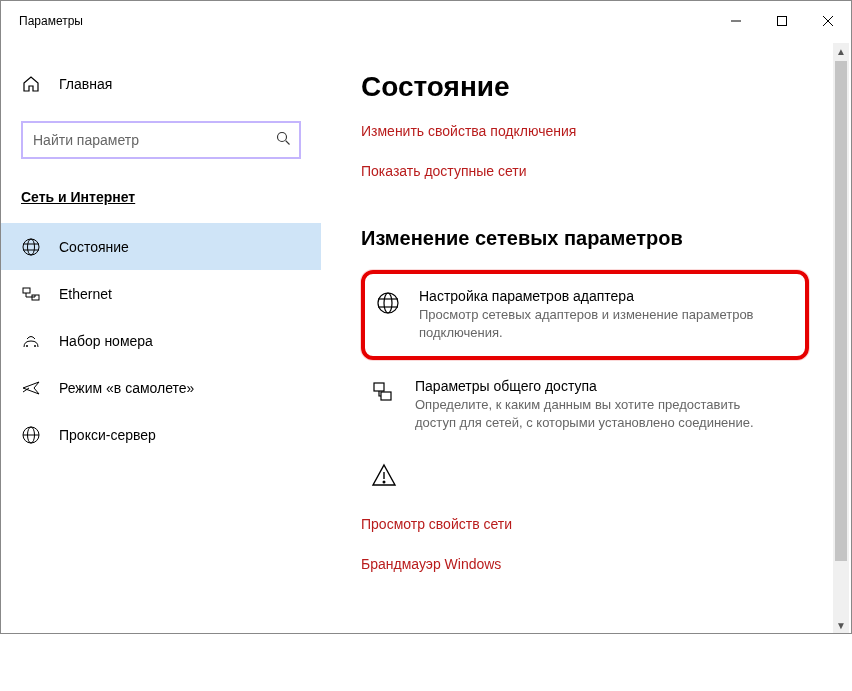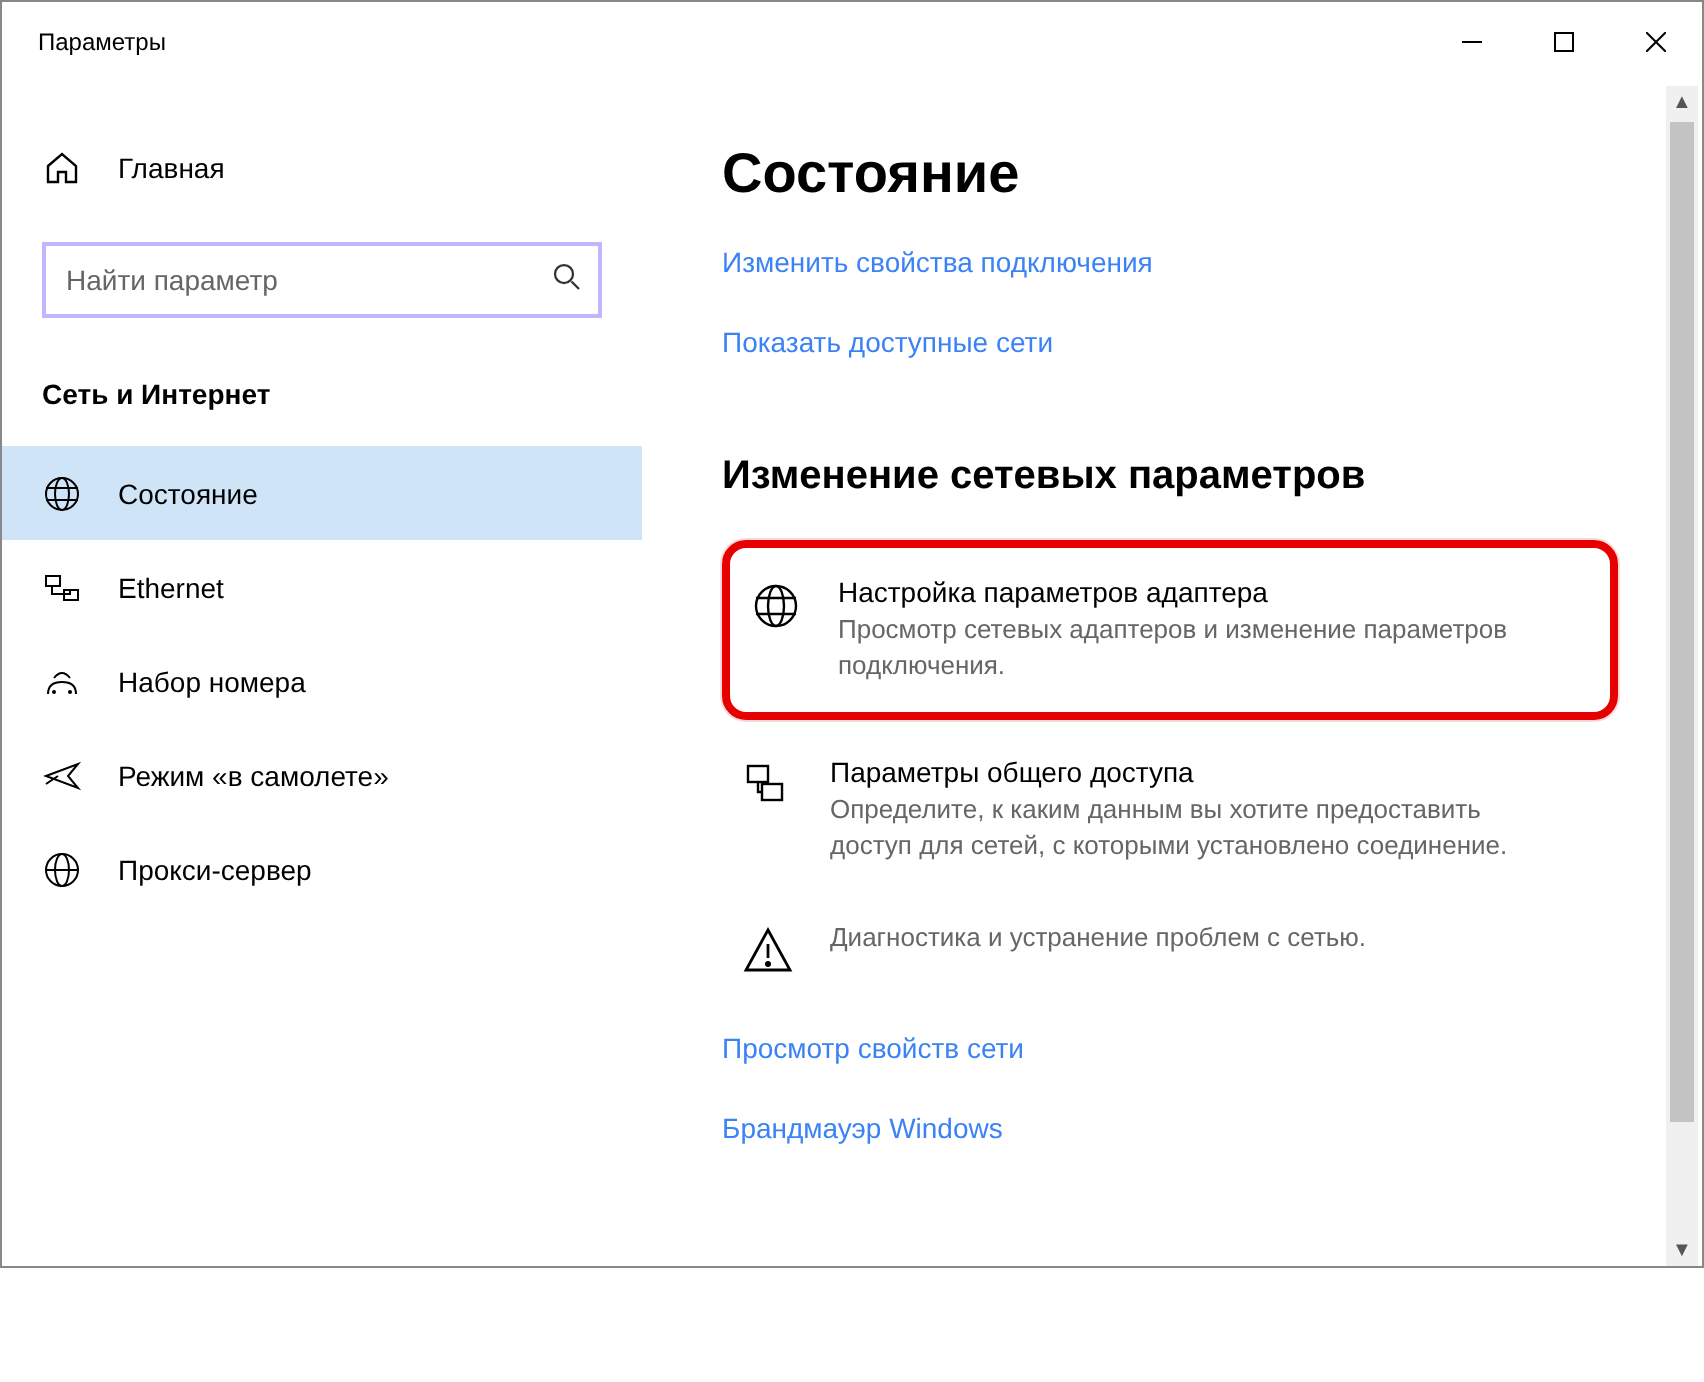--- a/index.html
+++ b/index.html
@@ -87,20 +87,21 @@
   .search-box input::placeholder {
     color: #666;
   }
   .search-box .loupe {
     color: #333;
     font-size: 15px;
   }
   .section-label {
     font-weight: 600;
     padding: 10px 20px 18px 20px;
+    text-decoration: underline;
   }
   .nav-item {
     height: 47px;
     display: flex;
     align-items: center;
     gap: 18px;
     padding-left: 20px;
     cursor: default;
   }
   .nav-item.selected {
@@ -120,21 +121,21 @@
     margin: 0 0 20px 0;
   }
   .desc {
     font-size: 14px;
     line-height: 20px;
     color: #000;
     margin: 0 0 12px 0;
     max-width: 400px;
   }
   .link {
-    color: #3b82f6;
+    color: #b91c1c;
     font-size: 14px;
     display: inline-block;
     margin: 0 0 8px 0;
     cursor: default;
   }
   h2.subhead {
     font-size: 20px;
     font-weight: 600;
     margin: 40px 0 20px 0;
   }
@@ -320,21 +321,20 @@
         </div>
       </div>
 
       <div class="action-item">
         <svg class="action-icon" viewBox="0 0 26 26" fill="none" stroke="#000" stroke-width="1.4">
             <path d="M13 3 L24 23 L2 23 Z"></path>
             <line x1="13" y1="10" x2="13" y2="17"></line>
             <circle cx="13" cy="20" r="0.8" fill="#000"></circle>
           </svg>
         <div class="action-text">
-          <div class="t2">Диагностика и устранение проблем с сетью.</div>
         </div>
       </div>
 
       <div style="height:14px"></div>
       <span class="link">Просмотр свойств сети</span>
       <br><br>
       <span class="link">Брандмауэр Windows</span>
     </div>
   </div>
 

